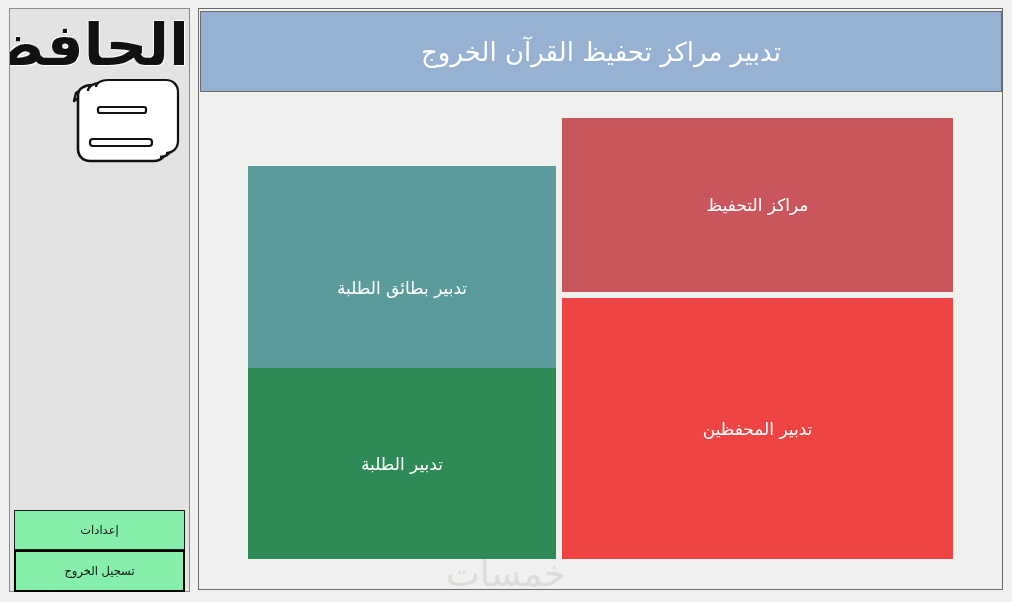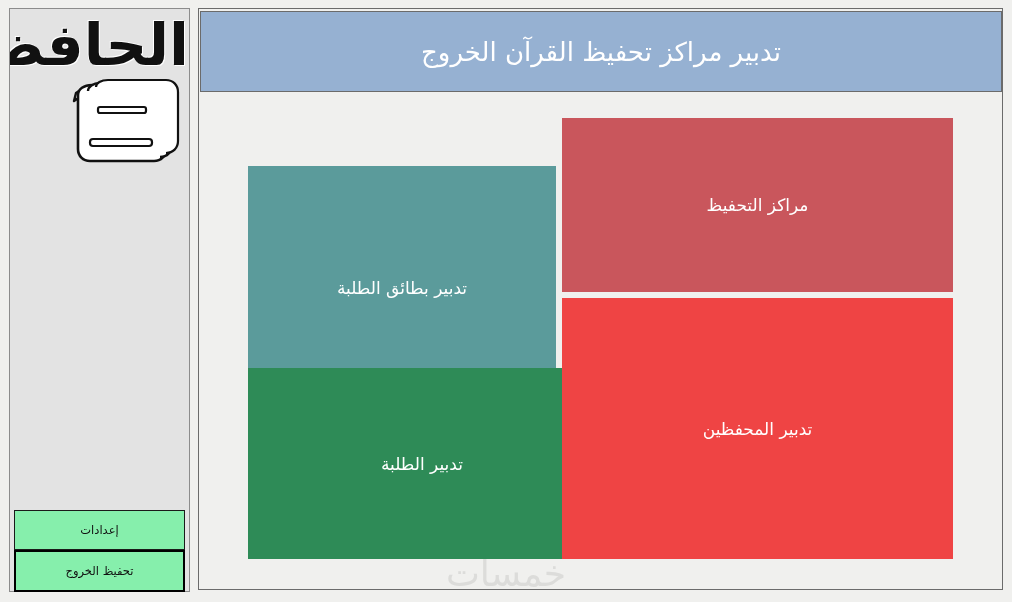--- a/index.html
+++ b/index.html
@@ -128,21 +128,21 @@
     color: #ffffff;
     font-size: 17px;
     direction: rtl;
     font-family: "DejaVu Sans", "Liberation Sans", sans-serif;
     text-align: center;
     white-space: nowrap;
     font-weight: 500;
   }
 
   #tile-cards   { left: 49px;  top: 109px; width: 308px; height: 243px; margin-top: 48px; }
-  #tile-students{ left: 49px;  top: 359px; width: 308px; height: 191px; padding-left: 20px; }
+  #tile-students{ left: 49px;  top: 359px; width: 308px; height: 191px; }
   #tile-centers { left: 363px; top: 109px; width: 391px; height: 174px; }
   #tile-teachers{ left: 363px; top: 289px; width: 391px; height: 261px; }
 
   
   #watermark {
     position: absolute;
     left: 0;
     top: 553px;
     width: 100%;
     text-align: center;
@@ -171,21 +171,21 @@
         <rect x="22" y="68" width="62" height="7" rx="3" fill="#ffffff" stroke="#111" stroke-width="2.2"></rect>
       </g>
     </svg>
   </div>
 
   <div class="side-btn" id="btn-settings">
     <span>إعدادات</span>
   </div>
 
   <div class="side-btn" id="btn-logout">
-    <span>تحفيظ الخروج</span>
+    <span>تسجيل الخروج</span>
   </div>
 
 </div>
 
 <div id="main-panel">
 
   <div id="header-band">
     <div id="header-title">تدبير مراكز تحفيظ القرآن الخروج</div>
   </div>
 

